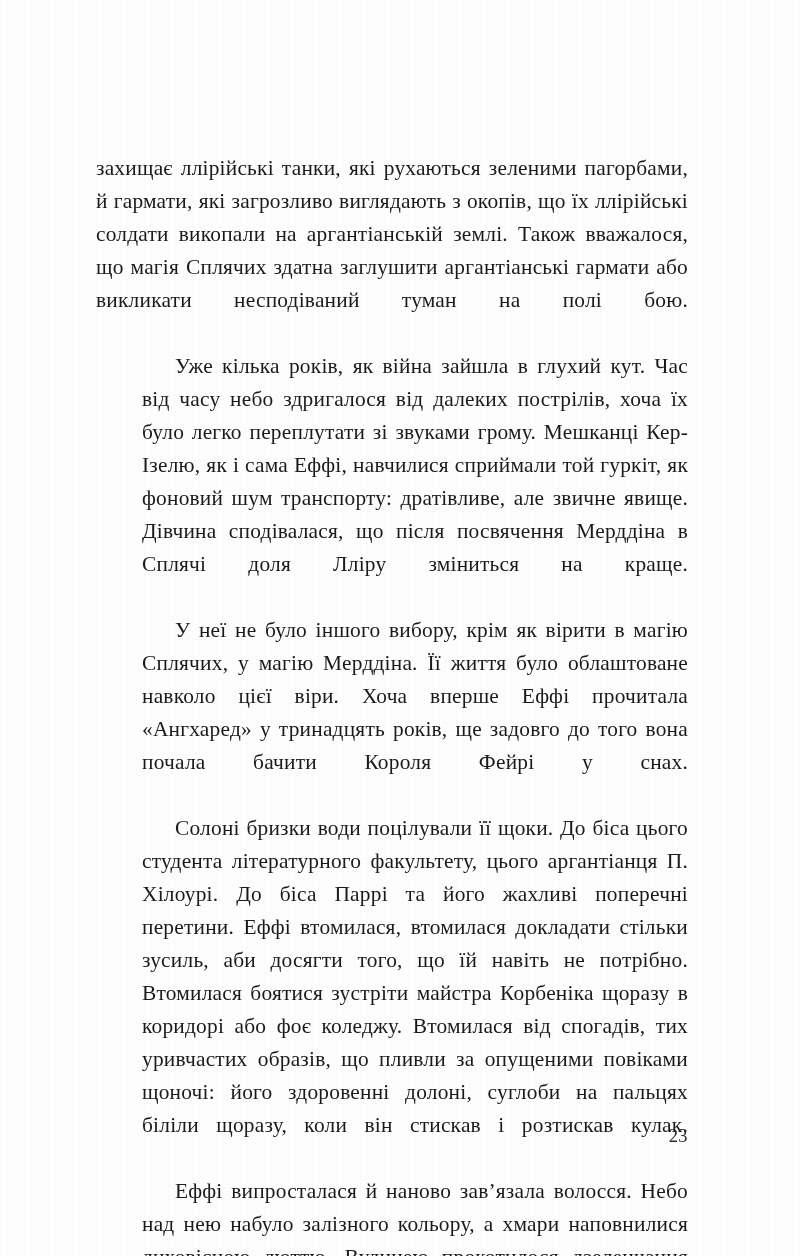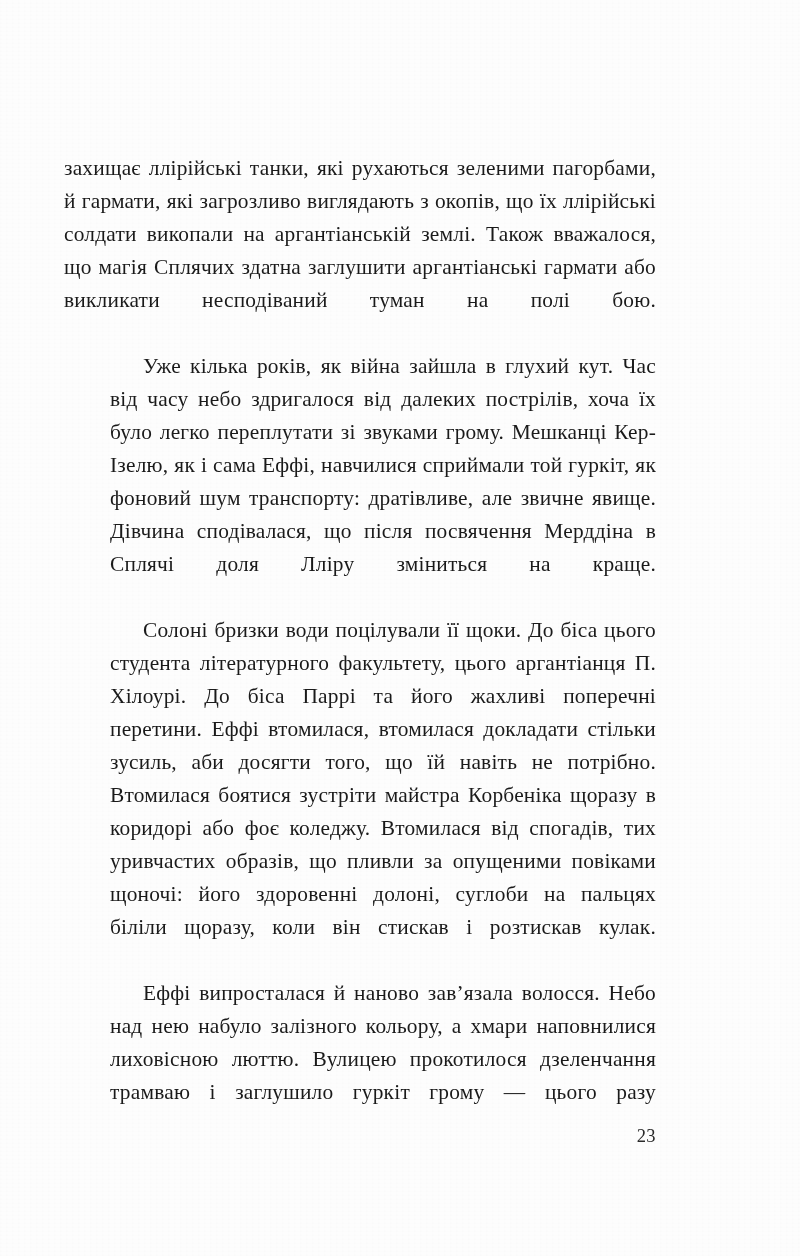--- a/index.html
+++ b/index.html
@@ -23,21 +23,21 @@
     inset: 0;
     pointer-events: none;
     background-image:
       repeating-linear-gradient(0deg,   rgba(0,0,0,0.010) 0px, rgba(0,0,0,0) 2px, rgba(0,0,0,0) 4px),
       repeating-linear-gradient(90deg,  rgba(0,0,0,0.008) 0px, rgba(0,0,0,0) 3px, rgba(0,0,0,0) 6px);
     opacity: .9;
   }
 
   .page {
     position: absolute;
-    left: 64px;
+    left: 96px;
     top: 0;
     width: 592px;
     height: 1256px;
   }
 
   .text-block {
     position: absolute;
     top: 152px;
     left: 0;
     width: 592px;
@@ -82,19 +82,20 @@
 </head>
 <body>
 
 <div class="paper-texture"></div>
 
 <div class="page">
 
   <div class="text-block">
     <p class="para cont">захищає ллірійські танки, які рухаються зеленими пагорбами, й гармати, які загрозливо виглядають з окопів, що їх ллірійські солдати викопали на аргантіанській землі. Також вважалося, що магія Сплячих здатна заглушити аргантіанські гармати або викликати несподіваний туман на полі бою.</p>
     <p class="para indent">Уже кілька років, як війна зайшла в глухий кут. Час від часу небо здригалося від далеких пострілів, хоча їх було легко переплутати зі звуками грому. Мешканці Кер-Ізелю, як і сама Еффі, навчилися сприймали той гуркіт, як фоновий шум транспорту: дратівливе, але звичне явище. Дівчина сподівалася, що після посвячення Мерддіна в Сплячі доля Лліру зміниться на краще.</p>
+    <p class="para indent">У неї не було іншого вибору, крім як вірити в магію Сплячих, у магію Мерддіна. Її життя було облаштоване навколо цієї віри. Хоча вперше Еффі прочитала «Ангхаред» у тринадцять років, ще задовго до того вона почала бачити Короля Фейрі у снах.</p>
     <p class="para indent">Солоні бризки води поцілували її щоки. До біса цього студента літературного факультету, цього аргантіанця П. Хілоурі. До біса Паррі та його жахливі поперечні перетини. Еффі втомилася, втомилася докладати стільки зусиль, аби досягти того, що їй навіть не потрібно. Втомилася боятися зустріти майстра Корбеніка щоразу в коридорі або фоє коледжу. Втомилася від спогадів, тих уривчастих образів, що пливли за опущеними повіками щоночі: його здоровенні долоні, суглоби на пальцях біліли щоразу, коли він стискав і розтискав кулак.</p>
     <p class="para indent">Еффі випросталася й наново зав’язала волосся. Небо над нею набуло залізного кольору, а хмари наповнилися лиховісною люттю. Вулицею прокотилося дзеленчання трамваю і заглушило гуркіт грому — цього разу</p>
   </div>
 
   <div class="page-number">23</div>
 
 </div>
 
 </body></html>

